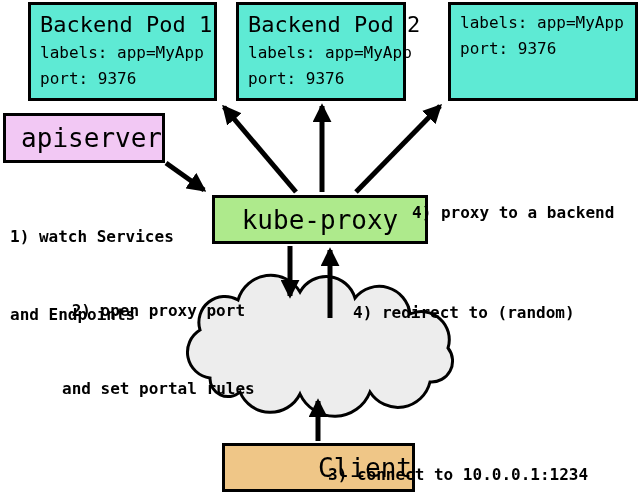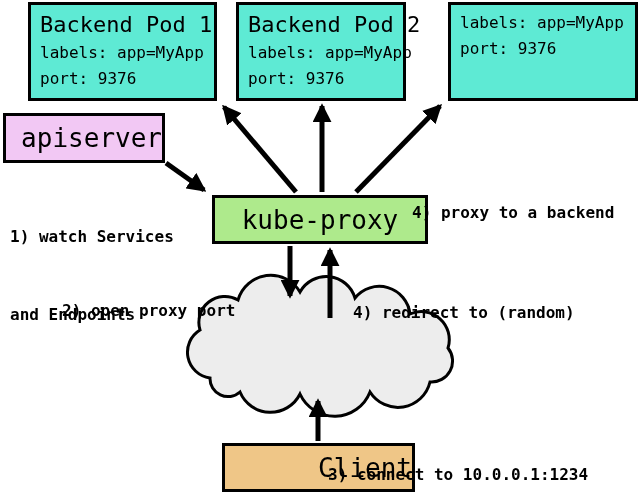--- a/index.html
+++ b/index.html
@@ -94,20 +94,21 @@
   <div class="node client" style="left:222px; top:443px;">
     <span>Client</span>
   </div>
 
   <div class="steplabel" style="left:10px; top:172px;">
     <div>1) watch Services</div>
     <div>and Endpoints</div>
   </div>
   <div class="steplabel" style="left:62px; top:246px;text-align:center;">
     <div>2) open proxy port</div>
+    <div>and set portal rules</div>
   </div>
   <div class="steplabel" style="left:328px; top:410px;">
     <div>3) connect to 10.0.0.1:1234</div>
   </div>
   <div class="steplabel" style="left:353px; top:248px;">
     <div>4) redirect to (random)</div>
   </div>
   <div class="steplabel" style="left:412px; top:148px;">
     <div>4) proxy to a backend</div>
   </div>

